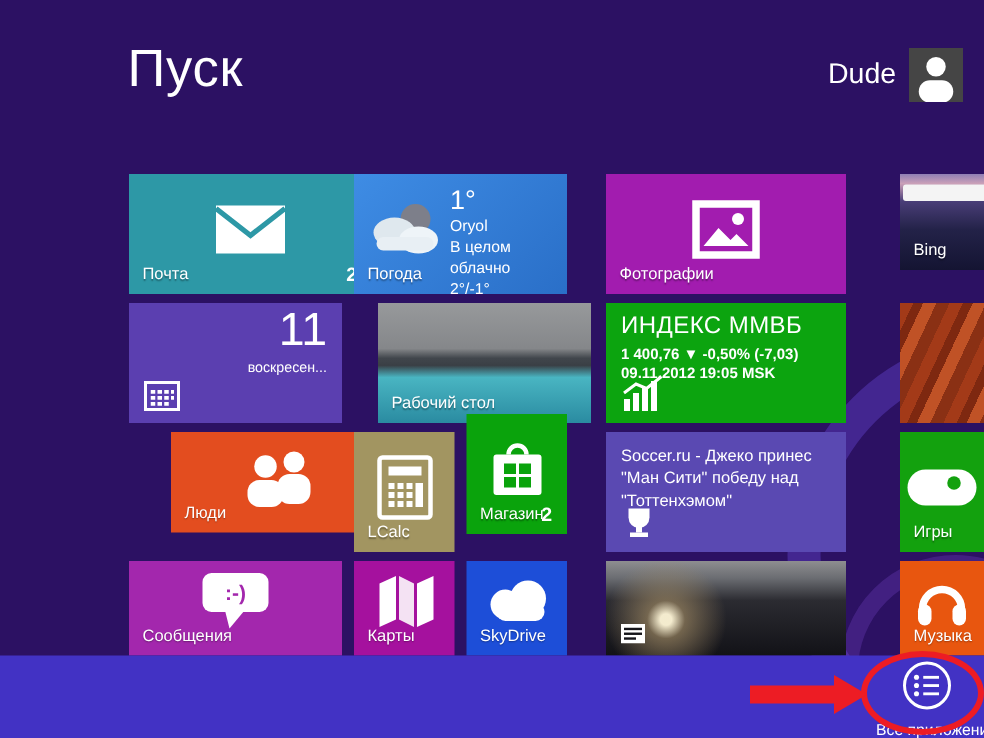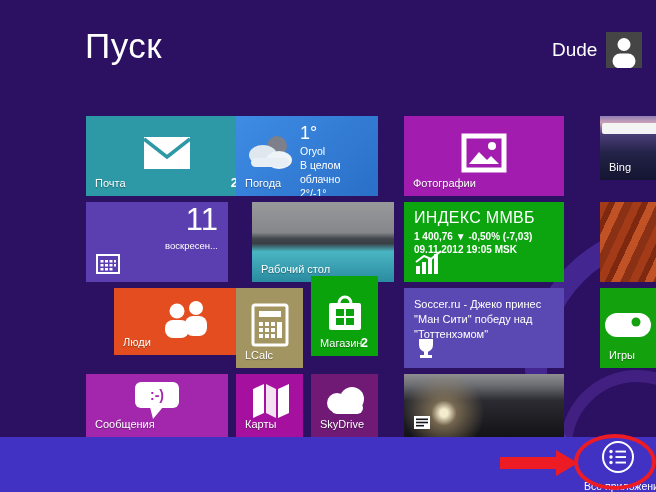--- a/index.html
+++ b/index.html
@@ -30,21 +30,21 @@
   #tile-desktop{left:252px;top:202px;width:142px;height:80px;background:linear-gradient(180deg,#97999b 0%,#85878a 38%,#41464c 46%,#3a3f45 52%,#49b5c2 62%,#2a8ba1 100%);}
   #tile-finance{left:404px;top:202px;width:160px;height:80px;background:#0ca40f;}
   #tile-travel{left:600px;top:202px;width:56px;height:80px;background:repeating-linear-gradient(115deg,#a33a18 0 8px,#7e2810 8px 14px,#c05226 14px 22px,#8a3014 22px 30px);}
   #tile-people{left:86px;top:288px;width:142px;height:67px;background:#e34d1f;margin-left:28px;}
   #tile-lcalc{left:236px;top:288px;width:67px;height:80px;background:#a29561;}
   #tile-store{left:311px;top:276px;width:67px;height:80px;background:#0aa30c;}
   #tile-sport{left:404px;top:288px;width:160px;height:80px;background:#5a49b2;}
   #tile-games{left:600px;top:288px;width:56px;height:80px;background:#13a10e;}
   #tile-messaging{left:86px;top:374px;width:142px;height:63px;background:#a327ad;}
   #tile-maps{left:236px;top:374px;width:67px;height:63px;background:#a5119e;}
-  #tile-skydrive{left:311px;top:374px;width:67px;height:63px;background:#701a75;}
+  #tile-skydrive{left:311px;top:374px;width:67px;height:63px;background:#1d4ed8;}
   #tile-news{left:404px;top:374px;width:160px;height:63px;background:
       radial-gradient(circle at 25% 62%, rgba(255,246,215,.95) 0 3%, rgba(160,138,100,.65) 10%, rgba(0,0,0,0) 32%),
       linear-gradient(180deg,#8e8e90 0%,#6b6d72 18%,#2b2b31 42%,#121217 100%);}
   #tile-music{left:600px;top:374px;width:56px;height:63px;background:#e8560f;}
 
   
   .wx-icon{position:absolute;left:10px;top:16px;}
   .wx-text{position:absolute;left:64px;top:6px;line-height:14px;font-size:10.5px;}
   .wx-temp{font-size:18px;font-weight:300;line-height:22px;}
 
@@ -280,20 +280,28 @@
     <svg class="news-icon" width="16" height="13" viewBox="0 0 16 13">
       <rect x="0" y="0" width="16" height="13" fill="#fff"></rect>
       <g fill="#15151a">
         <rect x="2" y="2.5" width="12" height="1.6"></rect>
         <rect x="2" y="5.7" width="12" height="1.6"></rect>
         <rect x="2" y="8.9" width="8" height="1.6"></rect>
       </g>
     </svg>
   </div>
 
+  <div class="tile" id="tile-music">
+    <svg class="cicon" style="top:42%;" width="38" height="36" viewBox="0 0 38 36">
+      <path d="M6 24 a13 13 0 0 1 26 0" fill="none" stroke="#fff" stroke-width="5"></path>
+      <rect x="3" y="21" width="9" height="14" rx="4.5" fill="#fff"></rect>
+      <rect x="26" y="21" width="9" height="14" rx="4.5" fill="#fff"></rect>
+    </svg>
+    <span class="tlabel">Музыка</span>
+  </div>
 
   <div id="bottom-bar">
     <div id="all-apps">
       <svg width="34" height="34" viewBox="0 0 34 34">
         <circle cx="17" cy="17" r="15" fill="none" stroke="#fff" stroke-width="2"></circle>
         <g fill="#fff">
           <circle cx="10" cy="11.5" r="1.7"></circle>
             <circle cx="10" cy="17" r="1.7"></circle>
             <circle cx="10" cy="22.5" r="1.7"></circle>
           <rect x="14.5" y="10.6" width="10.5" height="1.9"></rect>

